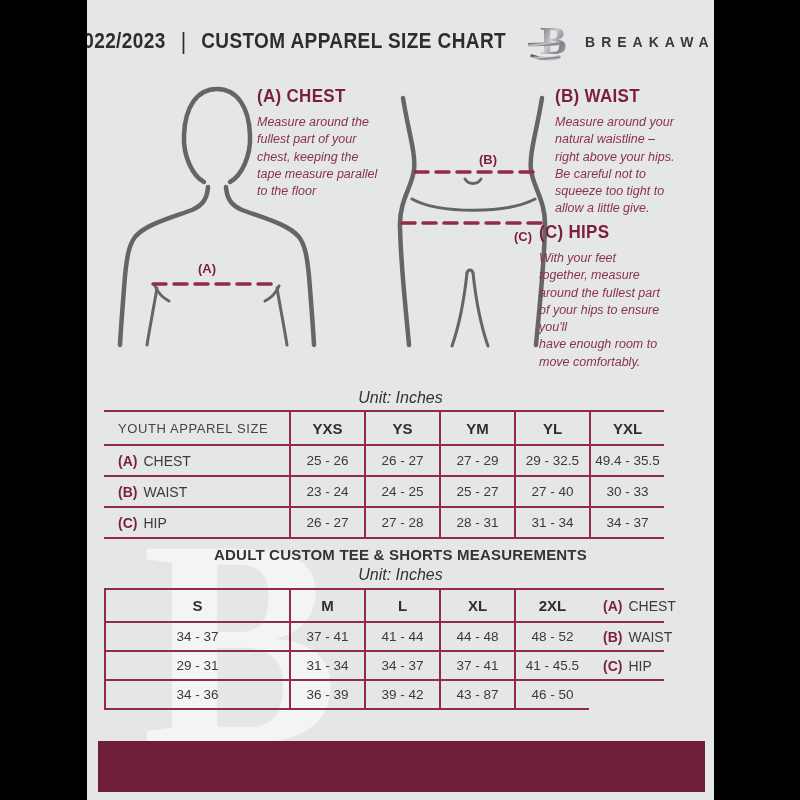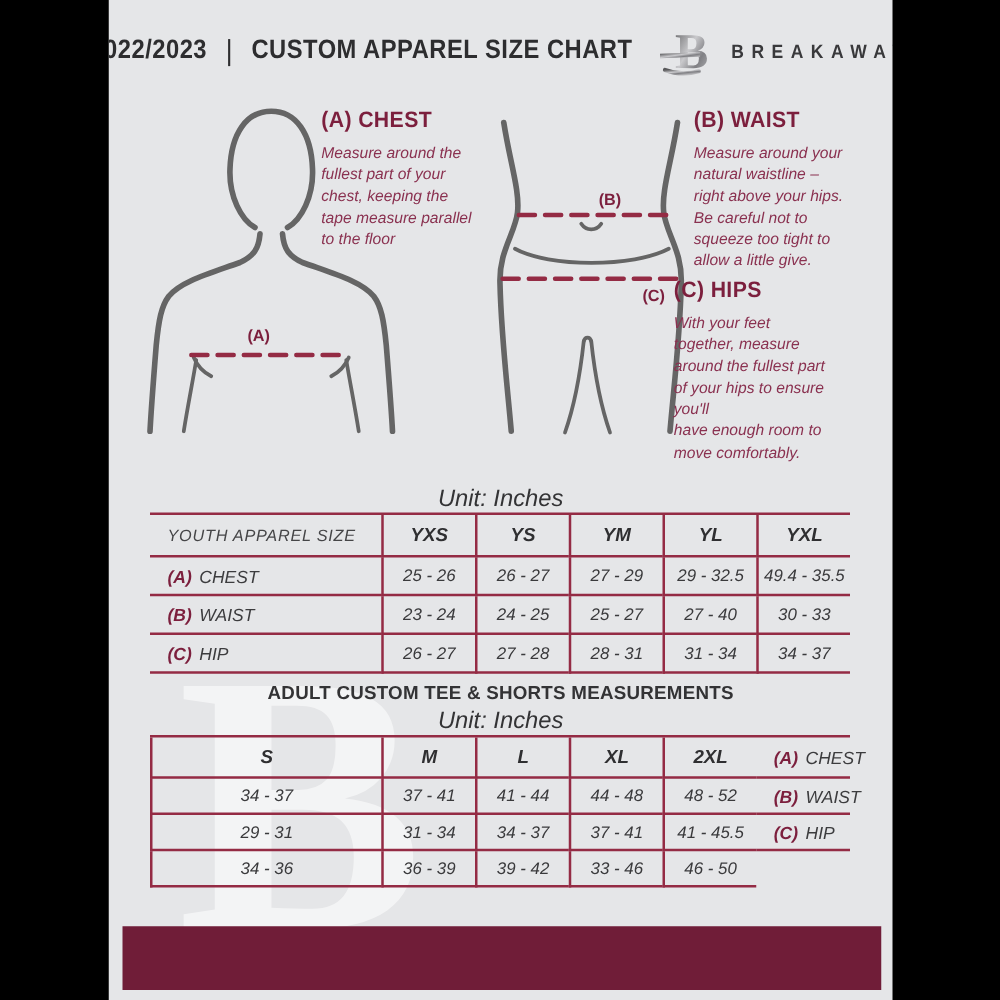--- a/index.html
+++ b/index.html
@@ -39,27 +39,27 @@
   
   .desc{position:absolute;z-index:2;}
   .desc-title{font-weight:800;font-size:17px;color:var(--accent);letter-spacing:0.3px;transform:scaleY(1.05);transform-origin:left top;}
   .desc-body{margin-top:8px;font-style:italic;font-size:12.5px;line-height:1.38;color:var(--accent_text);white-space:pre-line;}
   #desc-chest{left:170px;top:86px;width:150px;}
   #desc-waist{left:468px;top:86px;width:155px;}
   #desc-hips{left:452px;top:222px;width:160px;}
 
   
   .tbl-title{position:absolute;left:0;width:100%;text-align:center;font-weight:700;font-size:15px;color:#333335;letter-spacing:0.2px;z-index:2;}
-  .tbl-unit{position:absolute;left:0;width:100%;text-align:center;font-style:italic;font-weight:500;font-size:19px;color:#333335;z-index:2;}
+  .tbl-unit{position:absolute;left:0;width:100%;text-align:center;font-style:italic;font-weight:500;font-size:16px;color:#333335;z-index:2;}
   #youth-title{top:369px;} #youth-unit{top:389px;}
   #adult-title{top:546px;} #adult-unit{top:566px;}
 
   
-  .size-table{position:absolute;left:33px;width:560px;display:grid;grid-template-columns:185px 75px 75px 75px 75px 75px;
-    border-top:2px solid var(--line);z-index:1;font-style:italic;}
+  .size-table{position:absolute;left:17px;width:560px;display:grid;grid-template-columns:185px 75px 75px 75px 75px 75px;
+    border-top:2px solid var(--line);z-index:1;}
   #youth-table{top:410px;grid-template-rows:34px 31px 31px 31px;}
   #adult-table{top:588px;grid-template-rows:33px 29px 29px 29px;}
   .c{display:flex;align-items:center;justify-content:center;border-bottom:2px solid var(--line);
      font-size:13.5px;color:var(--ink);background:transparent;}
   .vline{border-left:2px solid var(--line);}
   .sizehead{font-weight:700;font-size:15px;color:#2f2f31;}
   .lab{justify-content:flex-start;padding-left:14px;}
   .corner{font-size:13px;letter-spacing:0.6px;color:#454547;}
   .rowlab{font-size:14px;color:#3c3c3e;}
   .pfx{font-weight:800;color:var(--accent);margin-right:6px;}
@@ -223,19 +223,19 @@
       <div class="c vline">37 - 41</div>
       <div class="c vline">41 - 45.5</div>
 
       <div class="c lab rowlab">
           <span class="pfx">(C)</span>
           <span>HIP</span>
         </div>
       <div class="c vline">34 - 36</div>
       <div class="c vline">36 - 39</div>
       <div class="c vline">39 - 42</div>
-      <div class="c vline">33 - 46</div>
+      <div class="c vline">43 - 87</div>
       <div class="c vline">46 - 50</div>
     </div>
 
     <div class="bottom-bar"></div>
   </div>
 </div>
 
 </body></html>

